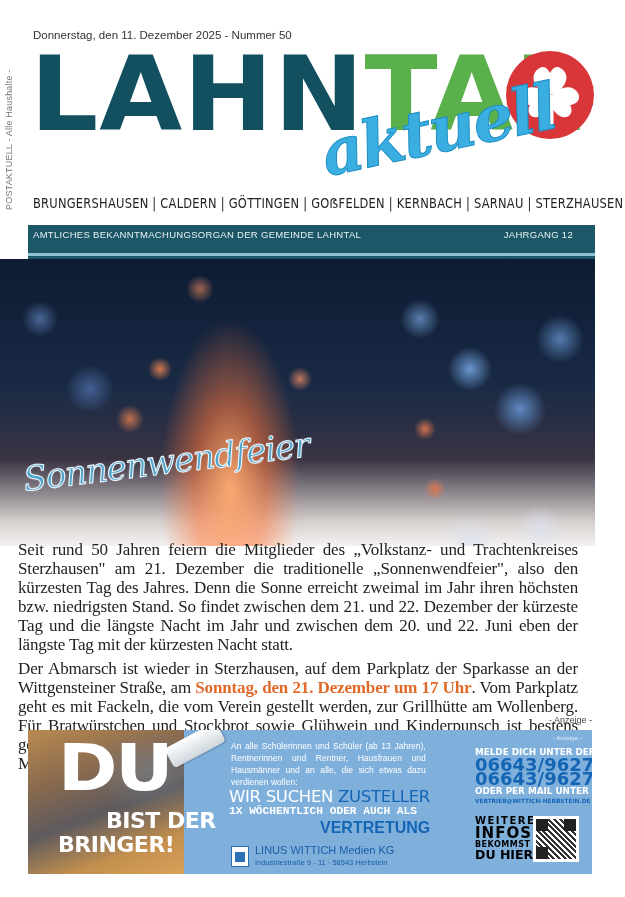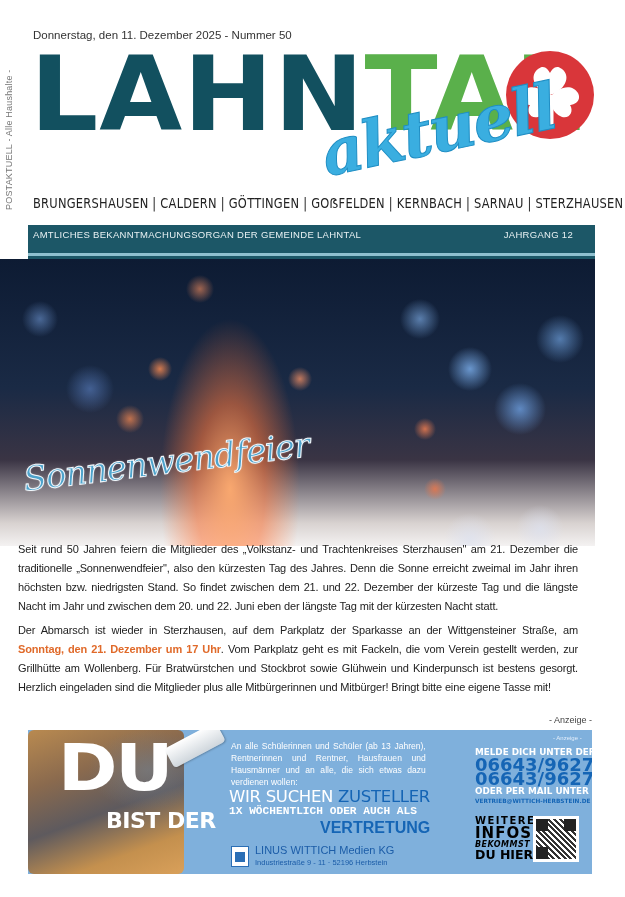--- a/index.html
+++ b/index.html
@@ -73,37 +73,36 @@
     position: absolute; left: 26px; top: 200px;
     font-family: "DejaVu Serif", serif; font-style: italic;
     font-size: 34px; color: #4ea3cc; letter-spacing: -1px;
     transform: rotate(-7deg); transform-origin: left bottom;
     -webkit-text-stroke: 1px #f2f7fb;
     text-shadow: 0 0 2px rgba(255,255,255,0.6);
   }
 
   .article {
     position: absolute; left: 18px; top: 540px; width: 560px;
-    font-family: Liberation Sans, sans-serif; font-size: 11px; line-height: 19px; color: #222;
+    font-family: Liberation Serif, serif; font-size: 17px; line-height: 19px; color: #222;
     text-align: justify; letter-spacing: -0.15px;
   }
   .article p { margin-bottom: 5px; }
   .article .highlight { color: #e06a2a; font-weight: bold; }
 
   .ad-label-outer { position: absolute; right: 33px; top: 715px; font-size: 9px; color: #444; }
   .ad {
     position: absolute; left: 28px; top: 730px; width: 564px; height: 144px;
     background: #7fb0dc; overflow: hidden;
   }
   .ad-photo {
     position: absolute; left: 0; top: 0; width: 156px; height: 144px;
     background:
       radial-gradient(ellipse 60px 40px at 120px 40px, rgba(120,130,140,0.6), rgba(0,0,0,0)),
       linear-gradient(160deg, #b98a50 0%, #8a6a4e 30%, #5e5a5e 55%, #c4904e 80%, #d9a05a 100%);
-    border-radius: 6px;
   }
   .ad-du {
     position: absolute; left: 30px; top: 6px; font-family: "DejaVu Sans", sans-serif;
     font-weight: bold; font-size: 64px; color: #fff; line-height: 1; letter-spacing: -2px;
     transform: scaleX(1.12); transform-origin: left top;
   }
   .ad-bist, .ad-bringer {
     position: absolute; left: 30px; font-family: "DejaVu Sans", sans-serif; font-weight: bold;
     font-size: 22px; color: #fff; line-height: 1; letter-spacing: -0.5px; white-space: nowrap;
   }
@@ -151,21 +150,21 @@
   }
   .ad-contact .c-head { font-size: 8.8px; line-height: 11px; }
   .ad-contact .c-phone { font-size: 18px; line-height: 14px; color: #1565b5; }
   .ad-contact .c-mail { font-size: 5.8px; line-height: 9px; color: #1565b5; }
   .ad-infos {
     position: absolute; left: 447px; top: 86px; font-family: "DejaVu Sans", sans-serif; font-weight: bold;
     color: #000000; line-height: 1;
   }
   .ad-infos .l1 { font-size: 10px; letter-spacing: 1.5px; }
   .ad-infos .l2 { font-size: 15px; letter-spacing: 1px; }
-  .ad-infos .l3 { font-size: 8px; letter-spacing: 0.5px; font-style: italic; }
+  .ad-infos .l3 { font-size: 8px; letter-spacing: 0.5px; }
   .ad-infos .l4 { font-size: 12.5px; }
   .qr {
     position: absolute; left: 505px; top: 86px; width: 46px; height: 46px; background: #fff; padding: 3px;
   }
   .qr-inner {
     width: 100%; height: 100%;
     background:
       linear-gradient(#222,#222) 0 0/12px 12px no-repeat,
       linear-gradient(#222,#222) 100% 0/12px 12px no-repeat,
       linear-gradient(#222,#222) 0 100%/12px 12px no-repeat,
@@ -213,36 +212,37 @@
   <p>Seit rund 50 Jahren feiern die Mitglieder des „Volkstanz- und Trachtenkreises Sterzhausen" am 21. Dezember die traditionelle „Sonnenwendfeier", also den kürzesten Tag des Jahres. Denn die Sonne erreicht zweimal im Jahr ihren höchsten bzw. niedrigsten Stand. So findet zwischen dem 21. und 22. Dezember der kürzeste Tag und die längste Nacht im Jahr und zwischen dem 20. und 22. Juni eben der längste Tag mit der kürzesten Nacht statt.</p>
   <p><span>Der Abmarsch ist wieder in Sterzhausen, auf dem Parkplatz der Sparkasse an der Wittgensteiner Straße, am </span><span class="highlight">Sonntag, den 21. Dezember um 17 Uhr</span><span>. Vom Parkplatz geht es mit Fackeln, die vom Verein gestellt werden, zur Grillhütte am Wollenberg. Für Bratwürstchen und Stockbrot sowie Glühwein und Kinderpunsch ist bestens gesorgt. Herzlich eingeladen sind die Mitglieder plus alle Mitbürgerinnen und Mitbürger! Bringt bitte eine eigene Tasse mit!</span></p>
 </div>
 
 <div class="ad-label-outer">- Anzeige -</div>
 
 <div class="ad">
   <div class="ad-photo">
     <div class="ad-du">DU</div>
     <div class="ad-bist">BIST DER</div>
+    <div class="ad-bringer">BRINGER!</div>
   </div>
   <div class="newspaper-roll"></div>
 
   <div class="ad-intro">An alle Schülerinnen und Schüler (ab 13 Jahren), Rentnerinnen und Rentner, Hausfrauen und Hausmänner und an alle, die sich etwas dazu verdienen wollen:</div>
   <div class="ad-wir">
     <span>WIR SUCHEN</span>
     <span class="blue">ZUSTELLER</span>
   </div>
   <div class="ad-woech">1X WÖCHENTLICH ODER AUCH ALS</div>
   <div class="ad-vertretung">VERTRETUNG</div>
 
   <div class="wittich-logo">
       <div class="inner"></div>
     </div>
   <div class="ad-company">LINUS WITTICH Medien KG</div>
-  <div class="ad-address">Industriestraße 9 - 11 · 52196 Herbstein</div>
+  <div class="ad-address">Industriestraße 9 - 11 · 58543 Herbstein</div>
 
   <div class="ad-label-inner">- Anzeige -</div>
   <div class="ad-contact">
     <div class="c-head">MELDE DICH UNTER DER</div>
     <div class="c-phone">06643/9627 - 17</div>
     <div class="c-phone">06643/9627 - 380</div>
     <div class="c-head">ODER PER MAIL UNTER</div>
     <div class="c-mail">VERTRIEB@WITTICH-HERBSTEIN.DE</div>
   </div>
   <div class="ad-infos">

